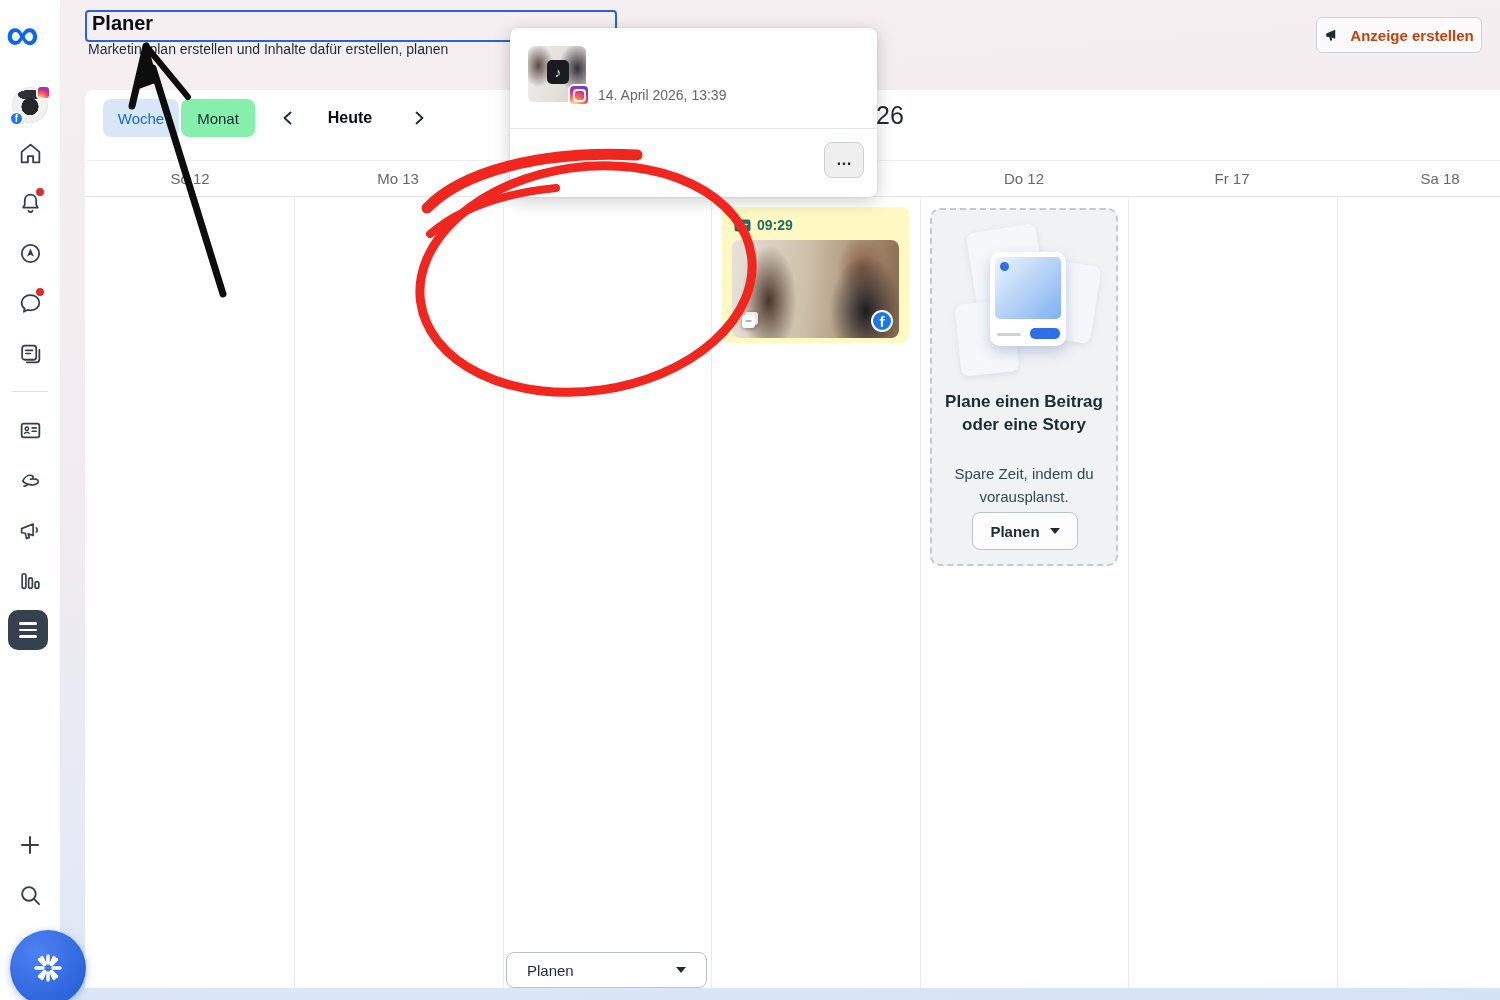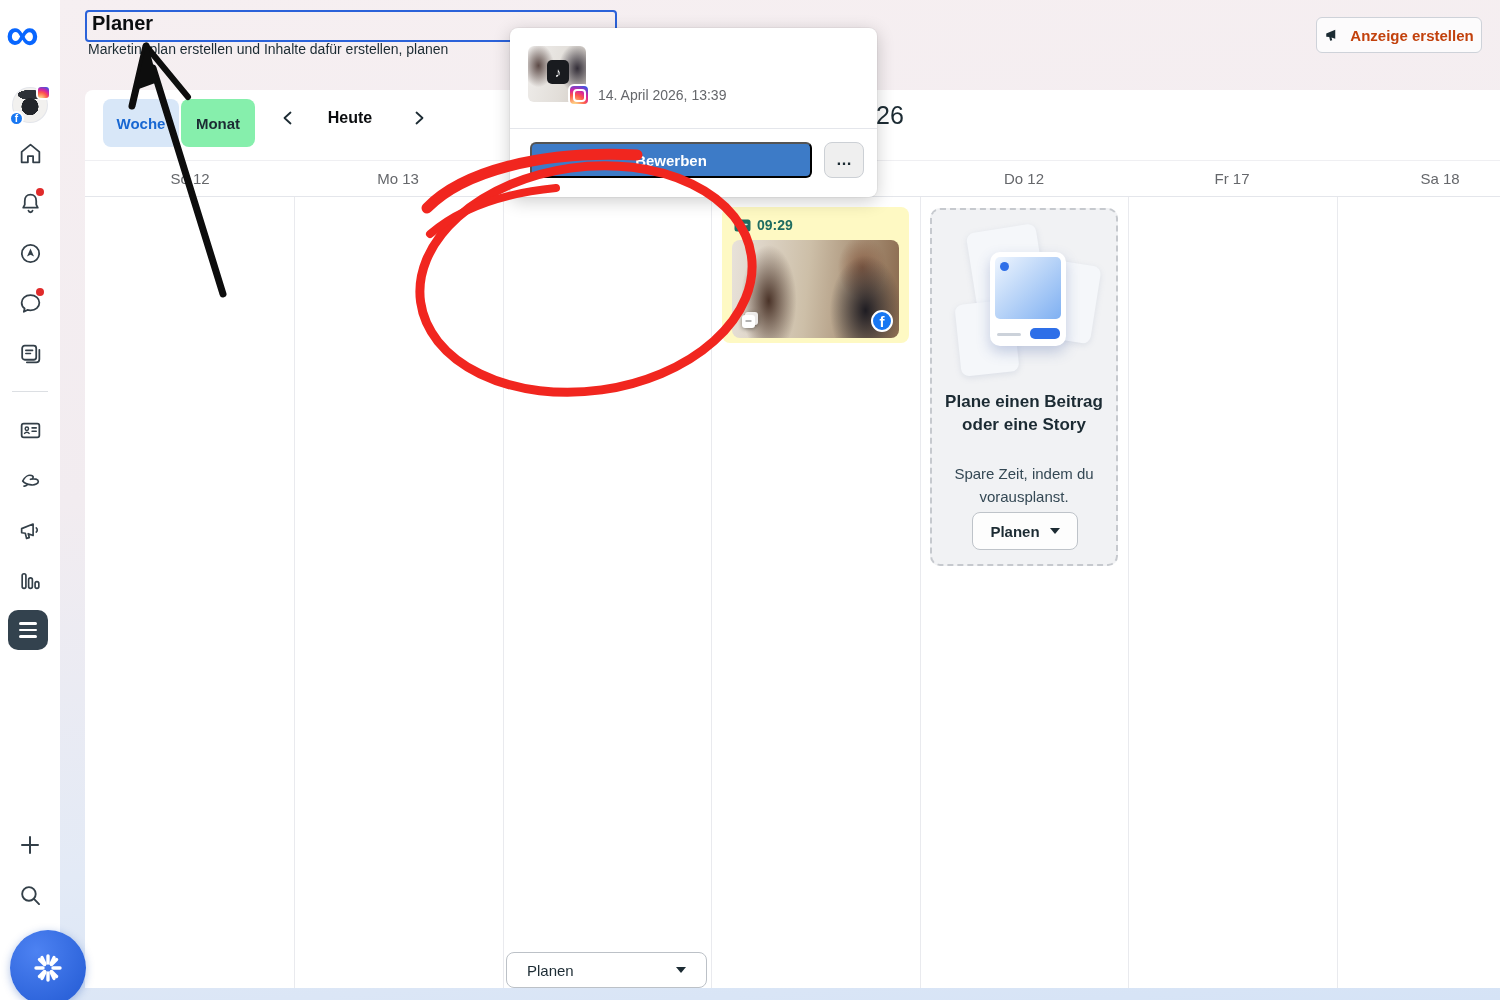--- a/index.html
+++ b/index.html
@@ -29,22 +29,22 @@
              background:radial-gradient(circle at 35% 28%,#4d82f2 0%,#2c63da 75%);
              display:flex;align-items:center;justify-content:center;box-shadow:0 2px 8px rgba(30,80,180,.35);}
   
   #title-box{left:85px;top:10px;width:528px;height:28px;border:2px solid #2b62d9;border-radius:4px;background:transparent;}
   #page-title{left:92px;top:12px;font-size:20px;font-weight:700;color:#0b0d0f;}
   #page-subtitle{left:88px;top:41px;font-size:14px;color:#1c2b33;white-space:nowrap;}
   #create-ad{left:1316px;top:17px;width:166px;height:36px;background:#fcfbfc;border:1px solid #ced2d9;border-radius:6px;
              display:flex;align-items:center;justify-content:center;gap:8px;font-size:15px;font-weight:600;color:#c2410c;}
   
   #cal{left:85px;top:90px;width:1415px;height:898px;background:#ffffff;border-radius:8px 0 0 0;}
-  .tab{top:9px;height:48px;border-radius:8px;display:flex;align-items:center;justify-content:center;
-       font-size:15px;font-weight:700;box-sizing:border-box;}
+  .tab{top:9px;height:38px;border-radius:8px;display:flex;align-items:center;justify-content:center;
+       font-size:15px;font-weight:400;box-sizing:border-box;}
   #tab-woche{left:18px;width:76px;background:#d8e7f8;color:#1867d2;}
   #tab-monat{left:96px;width:74px;background:#86efac;color:#1c2b33;}
   .chev-btn{top:9px;width:40px;height:38px;display:flex;align-items:center;justify-content:center;color:#1c2b33;}
   #heute{left:228px;top:9px;width:74px;height:38px;display:flex;align-items:center;justify-content:center;
          font-size:16px;font-weight:700;color:#0b0d0f;}
   #date-frag{left:791px;top:11px;font-size:25px;font-weight:500;color:#1c2b33;}
   #day-row{left:0;top:70px;width:1415px;height:37px;border-top:1px solid #efeff2;border-bottom:1px solid #e4e6eb;box-sizing:border-box;}
   .day-label{top:9px;width:120px;text-align:center;font-size:15px;color:#65676b;}
   .vline{top:107px;bottom:0;width:1px;background:#e9eaee;}
   
@@ -346,21 +346,20 @@
 <div id="popup" class="abs">
   <div id="popup-thumb" class="abs">
     <div class="ph"></div>
     <div id="popup-sticker" class="abs">♪</div>
     <div id="popup-ig" class="abs">
         <i></i>
       </div>
   </div>
   <div id="popup-date" class="abs">14. April 2026, 13:39</div>
   <div id="popup-divider" class="abs"></div>
-  <button id="bewerben" class="abs">Bewerben</button>
   <button id="more-btn" class="abs">…</button>
 </div>
 
 <svg id="annotations" class="abs" viewBox="0 0 1500 1000">
   <ellipse cx="586" cy="279" rx="167" ry="112" transform="rotate(-8 586 279)" fill="none" stroke="#f1261f" stroke-width="9" stroke-linecap="round"></ellipse>
   <path d="M430 234 Q 474 196 556 188" fill="none" stroke="#f1261f" stroke-width="8" stroke-linecap="round"></path>
   <path d="M427 208 C 462 172 540 150 637 155" fill="none" stroke="#f1261f" stroke-width="11" stroke-linecap="round"></path>
   <g>
     <path d="M223 294 L153 68" stroke="#0d0d0d" stroke-width="7" stroke-linecap="round" fill="none"></path>
     <path d="M146 46 L132 106" stroke="#0d0d0d" stroke-width="7" stroke-linecap="round" fill="none"></path>

